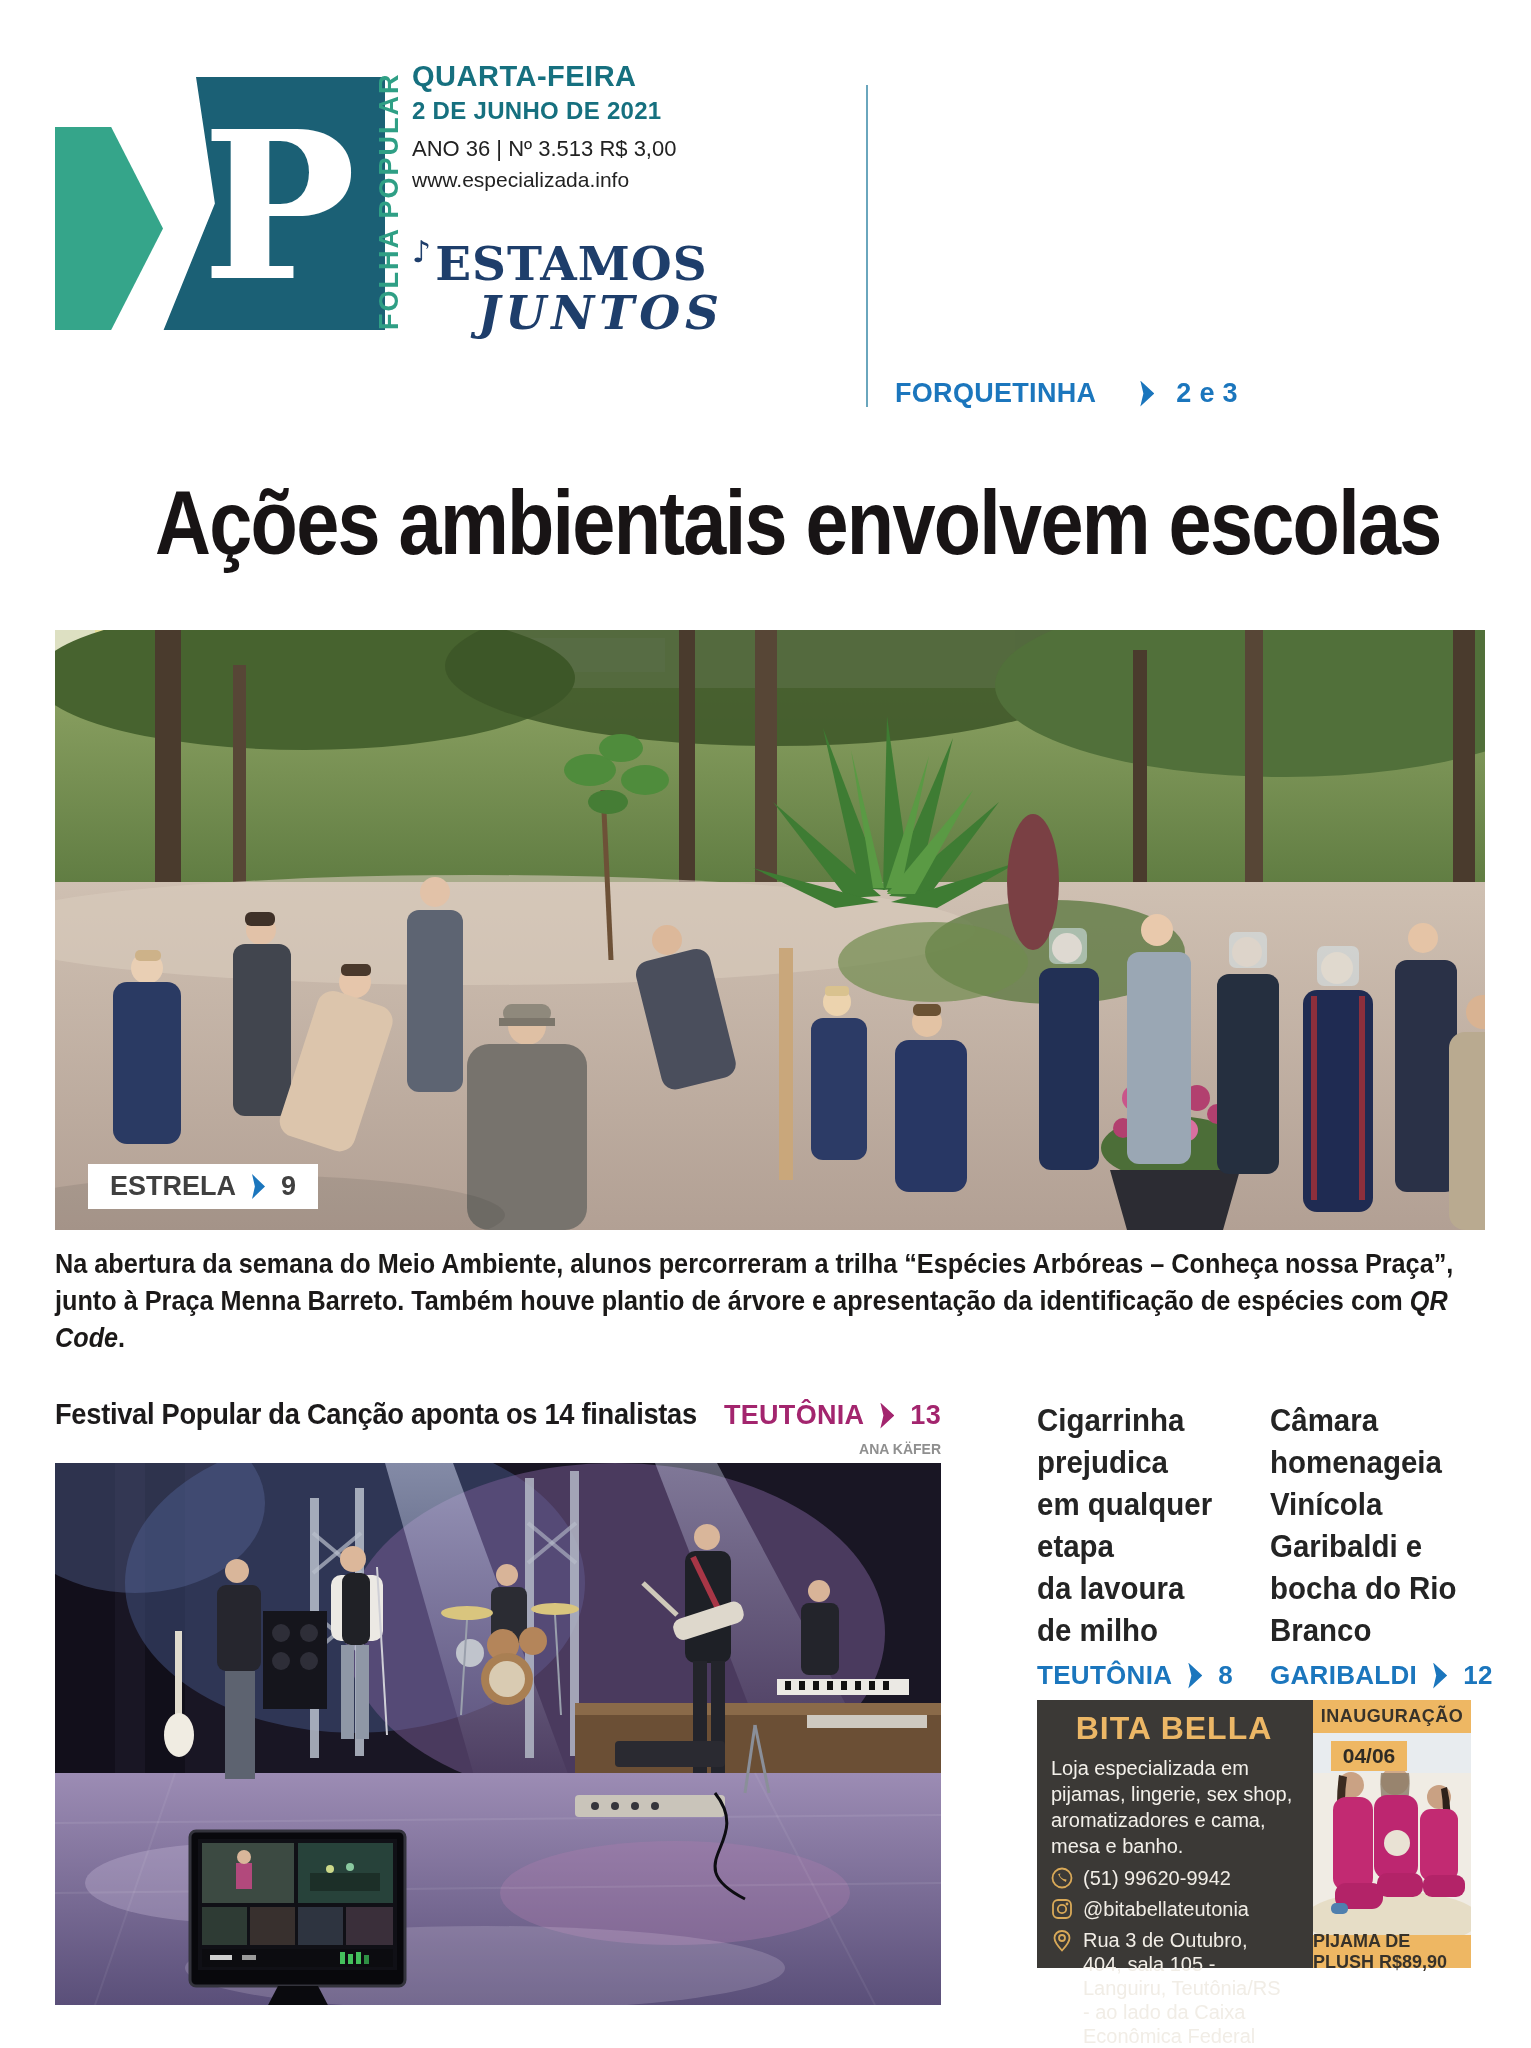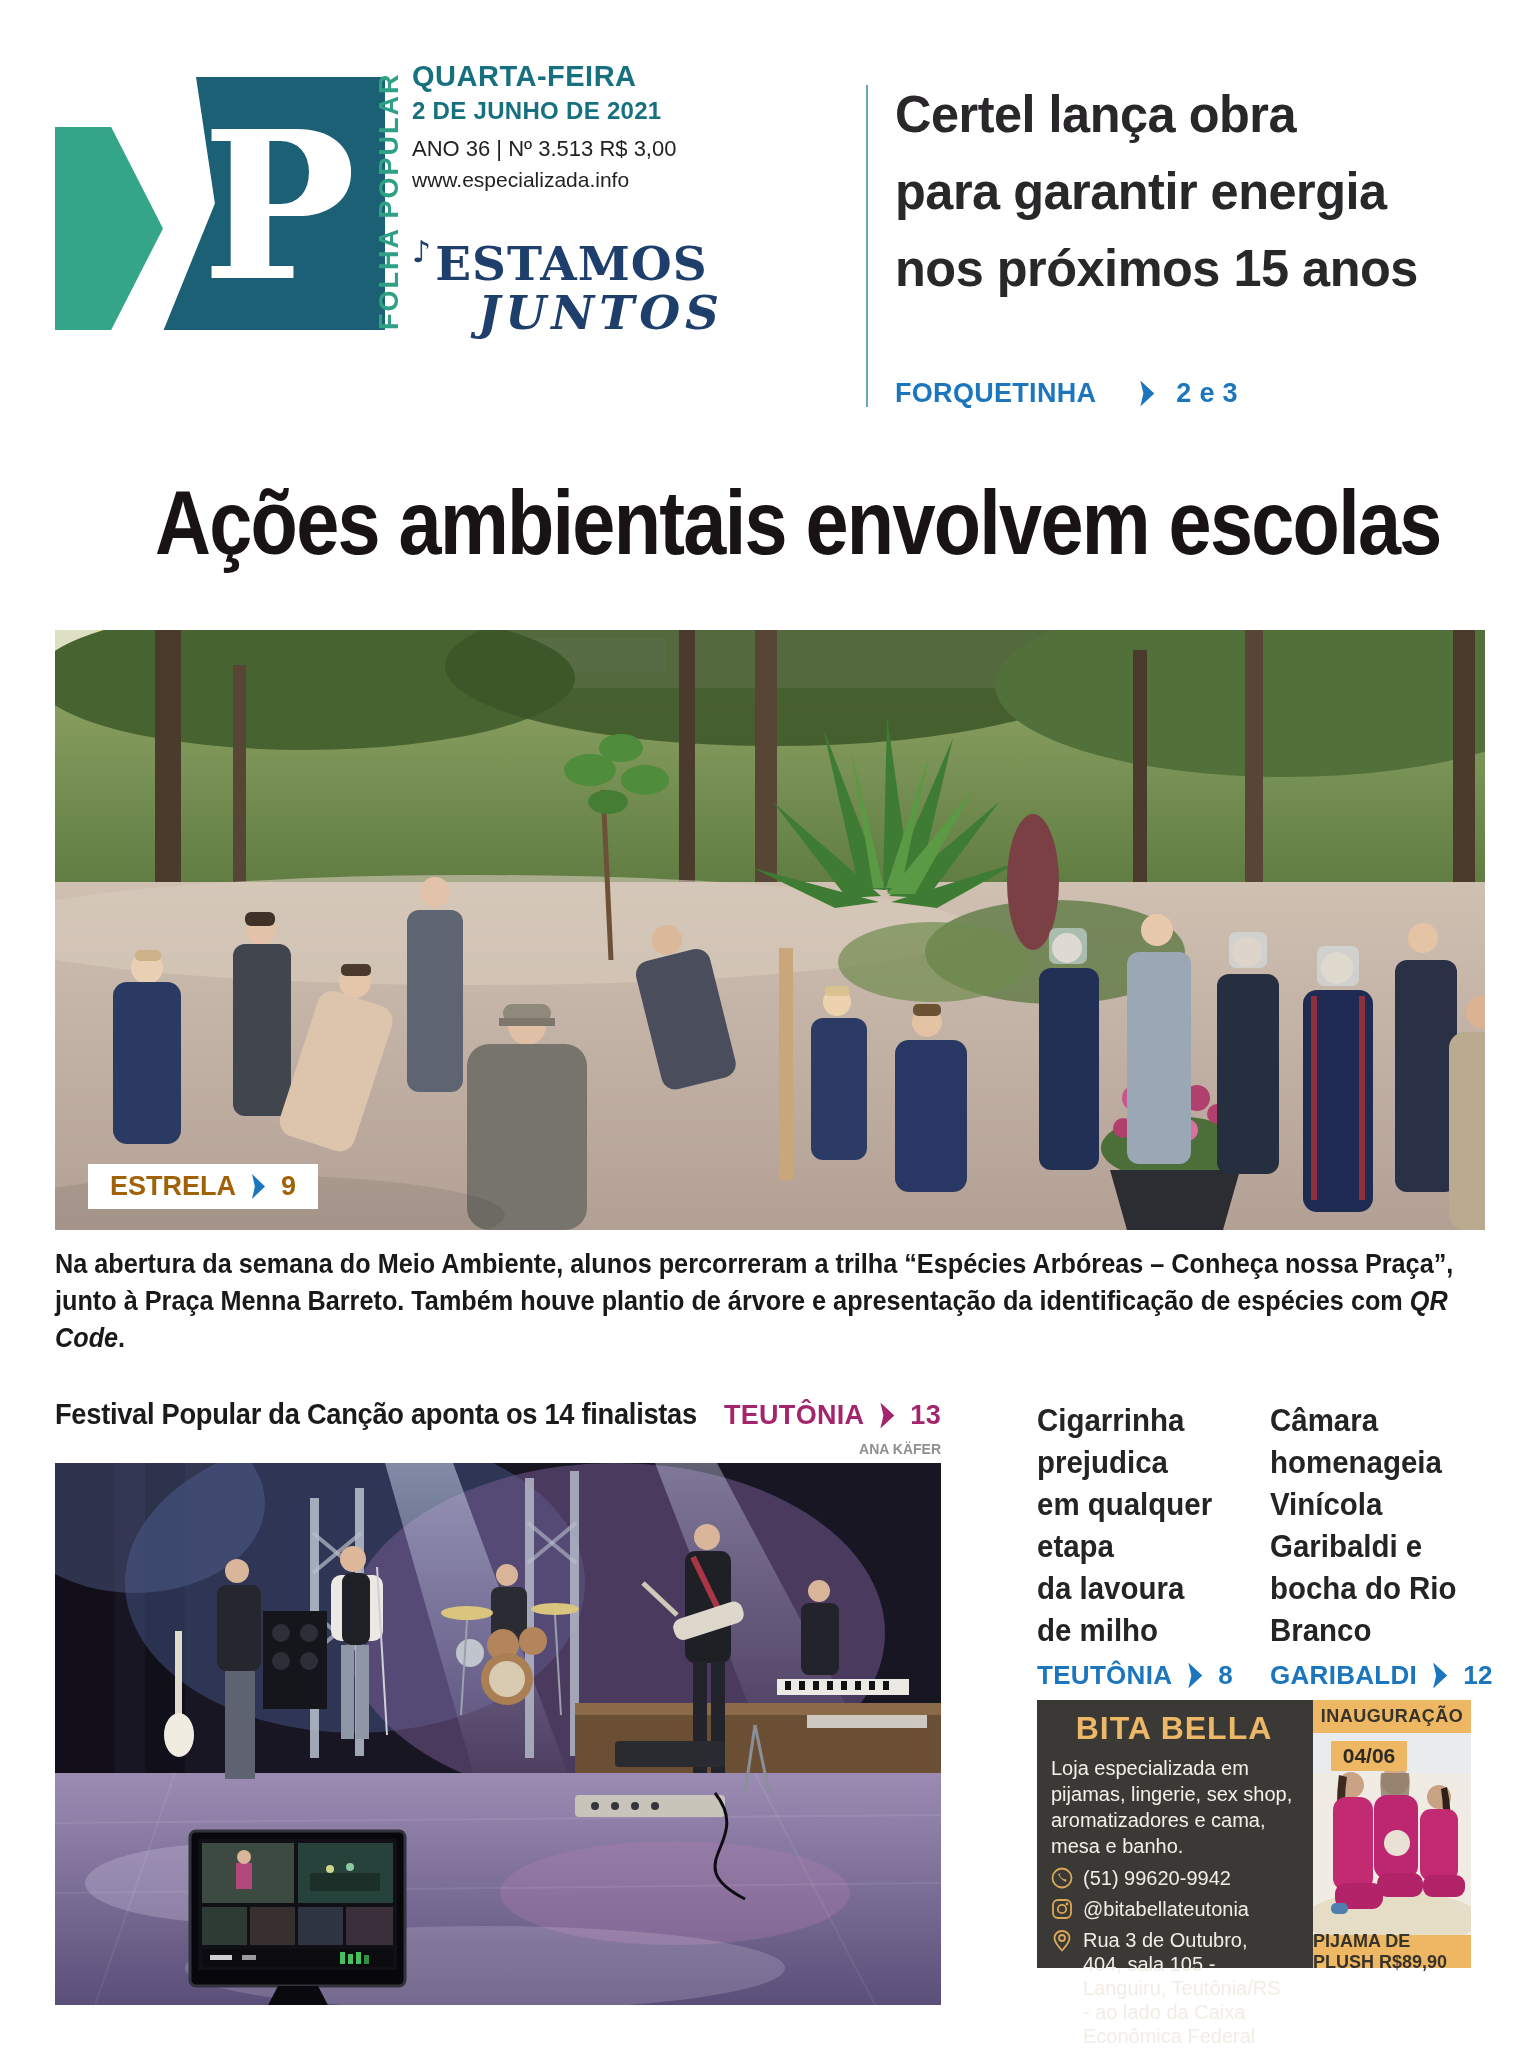--- a/index.html
+++ b/index.html
@@ -40,21 +40,21 @@
   .ref-top{left:895px;top:378px;}
   .ref-top .arrow{margin:0 22px 0 44px;}
 
   
   .main-headline{left:55px;top:472px;width:1430px;text-align:center;font-size:90px;font-weight:700;
                  letter-spacing:-2px;color:#181415;transform:scaleX(.86);transform-origin:center;white-space:nowrap;}
   .credit1{left:55px;top:601px;width:1430px;text-align:right;font-size:15px;font-weight:700;
            color:#939393;letter-spacing:.3px;}
   .photo1{left:55px;top:630px;width:1430px;height:600px;overflow:hidden;}
   .badge{left:88px;top:1164px;background:#fff;padding:7px 22px;display:flex;align-items:center;
-         font-size:27px;font-weight:800;color:#a16207;}
+         font-size:27px;font-weight:800;color:#404040;}
   .badge .arrow{width:13px;height:25px;background:#1b76bd;margin:0 16px;
                 clip-path:polygon(0 0,100% 50%,0 100%,22% 50%);}
   .caption{left:55px;top:1246px;width:1530px;font-size:27px;font-weight:600;line-height:37px;
            color:#1b1918;transform:scaleX(.935);transform-origin:left;}
   .caption i{font-style:italic;}
 
   
   .fest-row{left:55px;top:1398px;width:886px;height:40px;}
   .fest-title{position:absolute;left:0;top:0;font-size:29px;font-weight:700;letter-spacing:-.3px;
               color:#1c1a1b;transform:scaleX(.94);transform-origin:left;white-space:nowrap;}
@@ -107,25 +107,20 @@
   <div class="abs m-edition">ANO 36 | Nº 3.513 R$ 3,00</div>
   <div class="abs m-site">www.especializada.info</div>
 
   <div class="abs campaign">
     <span class="note">♪</span><span class="l1">ESTAMOS</span>
     <span class="l2">JUNTOS</span>
   </div>
 
   <div class="abs vdivider"></div>
 
-  <div class="abs certel">
-    <span>Certel lança obra</span>
-    <span>para garantir energia</span>
-    <span>nos próximos 15 anos</span>
-  </div>
   <div class="abs pageref ref-top">
     <span>FORQUETINHA</span>
     <span class="arrow"></span>
     <span>2 e 3</span>
   </div>
 
   <div class="abs main-headline">Ações ambientais envolvem escolas</div>
 
   <div class="abs photo1">
     <svg width="1430" height="600" viewBox="0 0 1430 600" preserveAspectRatio="none">

